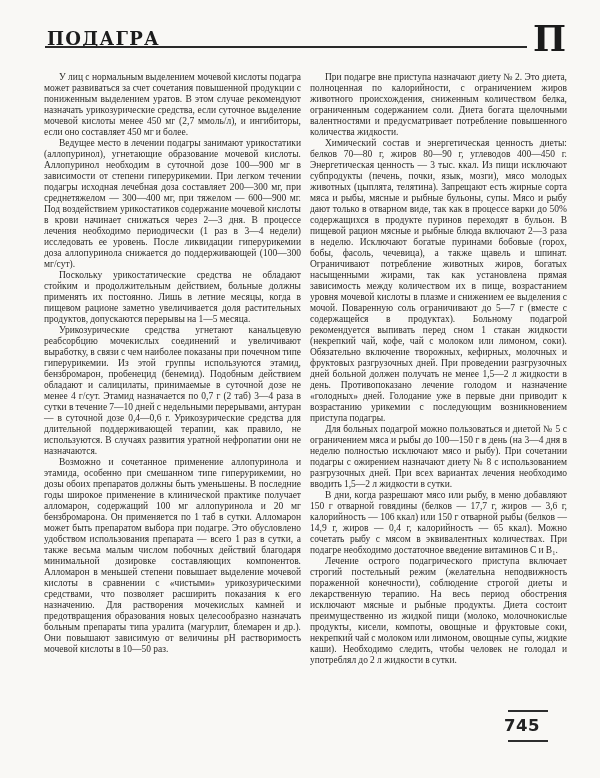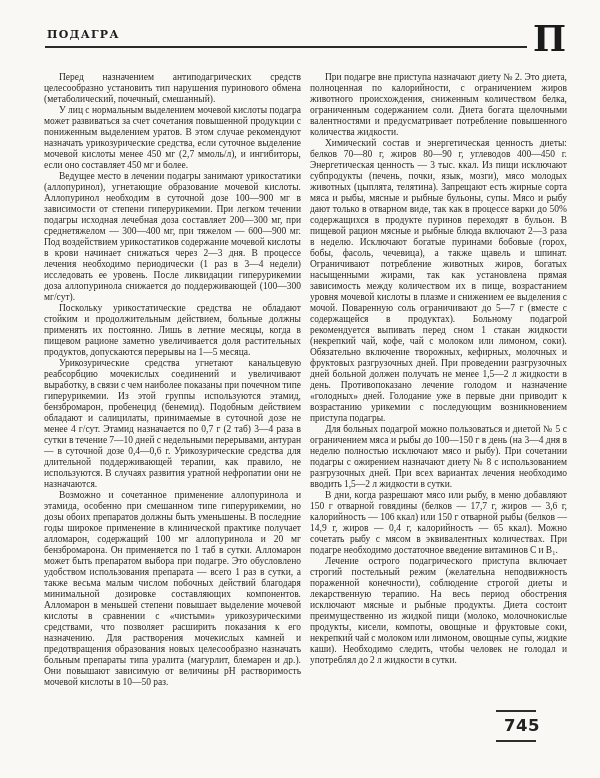--- a/index.html
+++ b/index.html
@@ -20,21 +20,21 @@
     background: #f9f8f5;
     box-sizing: border-box;
   }
   
   .header-title {
     position: absolute;
     left: 47px;
     top: 28px;
     font-family: "DejaVu Serif", serif;
     font-weight: bold;
-    font-size: 11px;
+    font-size: 18px;
     letter-spacing: 1.3px;
     color: #1c1c1c;
     white-space: nowrap;
   }
   .header-rule {
     position: absolute;
     left: 45px;
     top: 46px;
     width: 482px;
     height: 2px;
@@ -74,24 +74,24 @@
     hyphens: auto;
     -webkit-hyphens: auto;
     word-spacing: -0.2px;
   }
   .col p.no-indent {
     text-indent: 0;
   }
   
   .pagenum-block {
     position: absolute;
-    left: 492px;
+    left: 504px;
     top: 710px;
     width: 48px;
-    text-align: right;
+    text-align: left;
   }
   .pn-rule {
     height: 1.8px;
     background: #2e2e2e;
     margin: 0 4px;
   }
   .pn {
     font-family: "DejaVu Sans", sans-serif;
     font-weight: bold;
     font-size: 16.5px;
@@ -105,21 +105,20 @@
 <body>
 
 <div class="page">
 
   <div class="header-title">ПОДАГРА</div>
   <div class="header-rule"></div>
   <div class="corner-letter">П</div>
 
   <main class="columns">
     <section class="col">
-      <p>Перед назначением антиподагрических средств целесообразно установить тип нарушения пуринового обмена (метаболический, почечный, смешанный).</p>
       <p>У лиц с нормальным выделением мочевой кислоты подагра может развиваться за счет сочетания повышенной продукции с пониженным выделением уратов. В этом случае рекомендуют назначать урикозурические средства, если суточное выделение мочевой кислоты менее 450 мг (2,7 ммоль/л), и ингибиторы, если оно составляет 450 мг и более.</p>
       <p>Ведущее место в лечении подагры занимают урикостатики (аллопуринол), угнетающие образование мочевой кислоты. Аллопуринол необходим в суточной дозе 100—900 мг в зависимости от степени гиперурикемии. При легком течении подагры исходная лечебная доза составляет 200—300 мг, при среднетяжелом — 300—400 мг, при тяжелом — 600—900 мг. Под воздействием урикостатиков содержание мочевой кислоты в крови начинает снижаться через 2—3 дня. В процессе лечения необходимо периодически (1 раз в 3—4 недели) исследовать ее уровень. После ликвидации гиперурикемии доза аллопуринола снижается до поддерживающей (100—300 мг/сут).</p>
       <p>Поскольку урикостатические средства не обладают стойким и продолжительным действием, больные должны применять их постоянно. Лишь в летние месяцы, когда в пищевом рационе заметно увеличивается доля растительных продуктов, допускаются перерывы на 1—5 месяца.</p>
       <p>Урикозурические средства угнетают канальцевую реабсорбцию мочекислых соединений и увеличивают выработку, в связи с чем наиболее показаны при почечном типе гиперурикемии. Из этой группы используются этамид, бензбромарон, пробенецид (бенемид). Подобным действием обладают и салицилаты, принимаемые в суточной дозе не менее 4 г/сут. Этамид назначается по 0,7 г (2 таб) 3—4 раза в сутки в течение 7—10 дней с недельными перерывами, антуран — в суточной дозе 0,4—0,6 г. Урикозурические средства для длительной поддерживающей терапии, как правило, не используются. В случаях развития уратной нефропатии они не назначаются.</p>
       <p>Возможно и сочетанное применение аллопуринола и этамида, особенно при смешанном типе гиперурикемии, но дозы обоих препаратов должны быть уменьшены. В последние годы широкое применение в клинической практике получает алломарон, содержащий 100 мг аллопуринола и 20 мг бензбромарона. Он применяется по 1 таб в сутки. Алломарон может быть препаратом выбора при подагре. Это обусловлено удобством использования препарата — всего 1 раз в сутки, а также весьма малым числом побочных действий благодаря минимальной дозировке составляющих компонентов. Алломарон в меньшей степени повышает выделение мочевой кислоты в сравнении с «чистыми» урикозурическими средствами, что позволяет расширить показания к его назначению. Для растворения мочекислых камней и предотвращения образования новых целесообразно назначать больным препараты типа уралита (магурлит, блемарен и др.). Они повышают зависимую от величины pH растворимость мочевой кислоты в 10—50 раз.</p>
     </section>
     <section class="col">
       <p>При подагре вне приступа назначают диету № 2. Это диета, полноценная по калорийности, с ограничением жиров животного происхождения, сниженным количеством белка, ограниченным содержанием соли. Диета богата щелочными валентностями и предусматривает потребление повышенного количества жидкости.</p>
       <p>Химический состав и энергетическая ценность диеты: белков 70—80 г, жиров 80—90 г, углеводов 400—450 г. Энергетическая ценность — 3 тыс. ккал. Из пищи исключают субпродукты (печень, почки, язык, мозги), мясо молодых животных (цыплята, телятина). Запрещают есть жирные сорта мяса и рыбы, мясные и рыбные бульоны, супы. Мясо и рыбу дают только в отварном виде, так как в процессе варки до 50% содержащихся в продукте пуринов переходят в бульон. В пищевой рацион мясные и рыбные блюда включают 2—3 раза в неделю. Исключают богатые пуринами бобовые (горох, бобы, фасоль, чечевица), а также щавель и шпинат. Ограничивают потребление животных жиров, богатых насыщенными жирами, так как установлена прямая зависимость между количеством их в пище, возрастанием уровня мочевой кислоты в плазме и снижением ее выделения с мочой. Поваренную соль ограничивают до 5—7 г (вместе с содержащейся в продуктах). Больному подагрой рекомендуется выпивать перед сном 1 стакан жидкости (некрепкий чай, кофе, чай с молоком или лимоном, соки). Обязательно включение творожных, кефирных, молочных и фруктовых разгрузочных дней. При проведении разгрузочных дней больной должен получать не менее 1,5—2 л жидкости в день. Противопоказано лечение голодом и назначение «голодных» дней. Голодание уже в первые дни приводит к возрастанию урикемии с последующим возникновением приступа подагры.</p>
       <p>Для больных подагрой можно пользоваться и диетой № 5 с ограничением мяса и рыбы до 100—150 г в день (на 3—4 дня в неделю полностью исключают мясо и рыбу). При сочетании подагры с ожирением назначают диету № 8 с использованием разгрузочных дней. При всех вариантах лечения необходимо вводить 1,5—2 л жидкости в сутки.</p>

